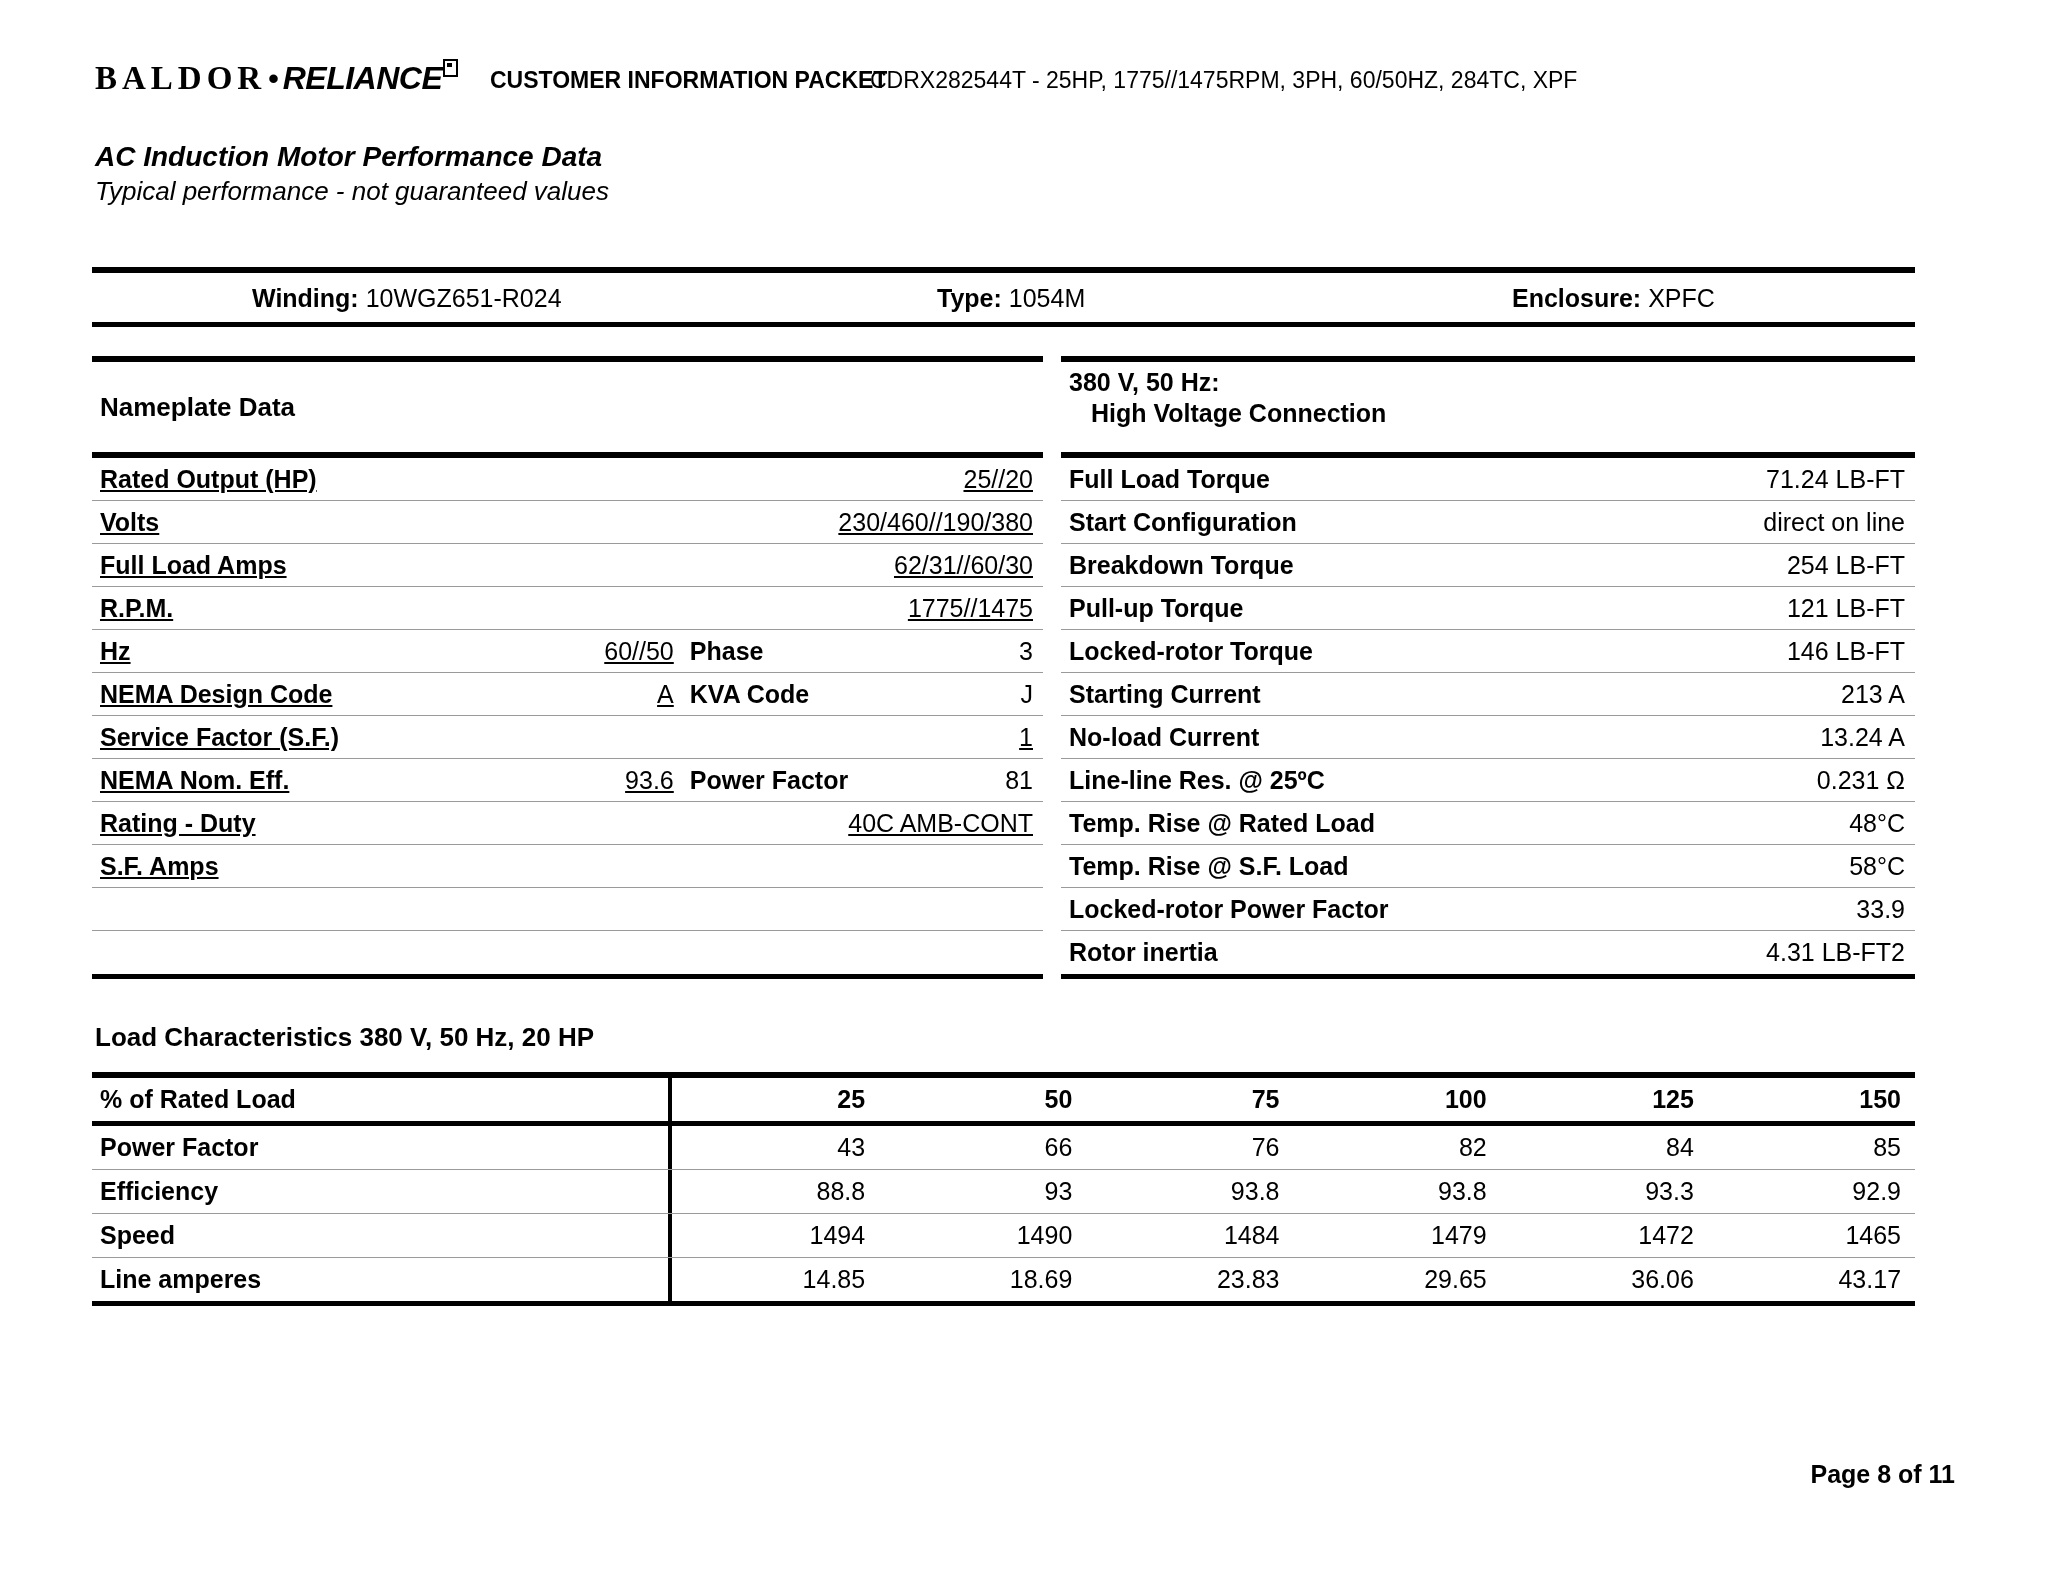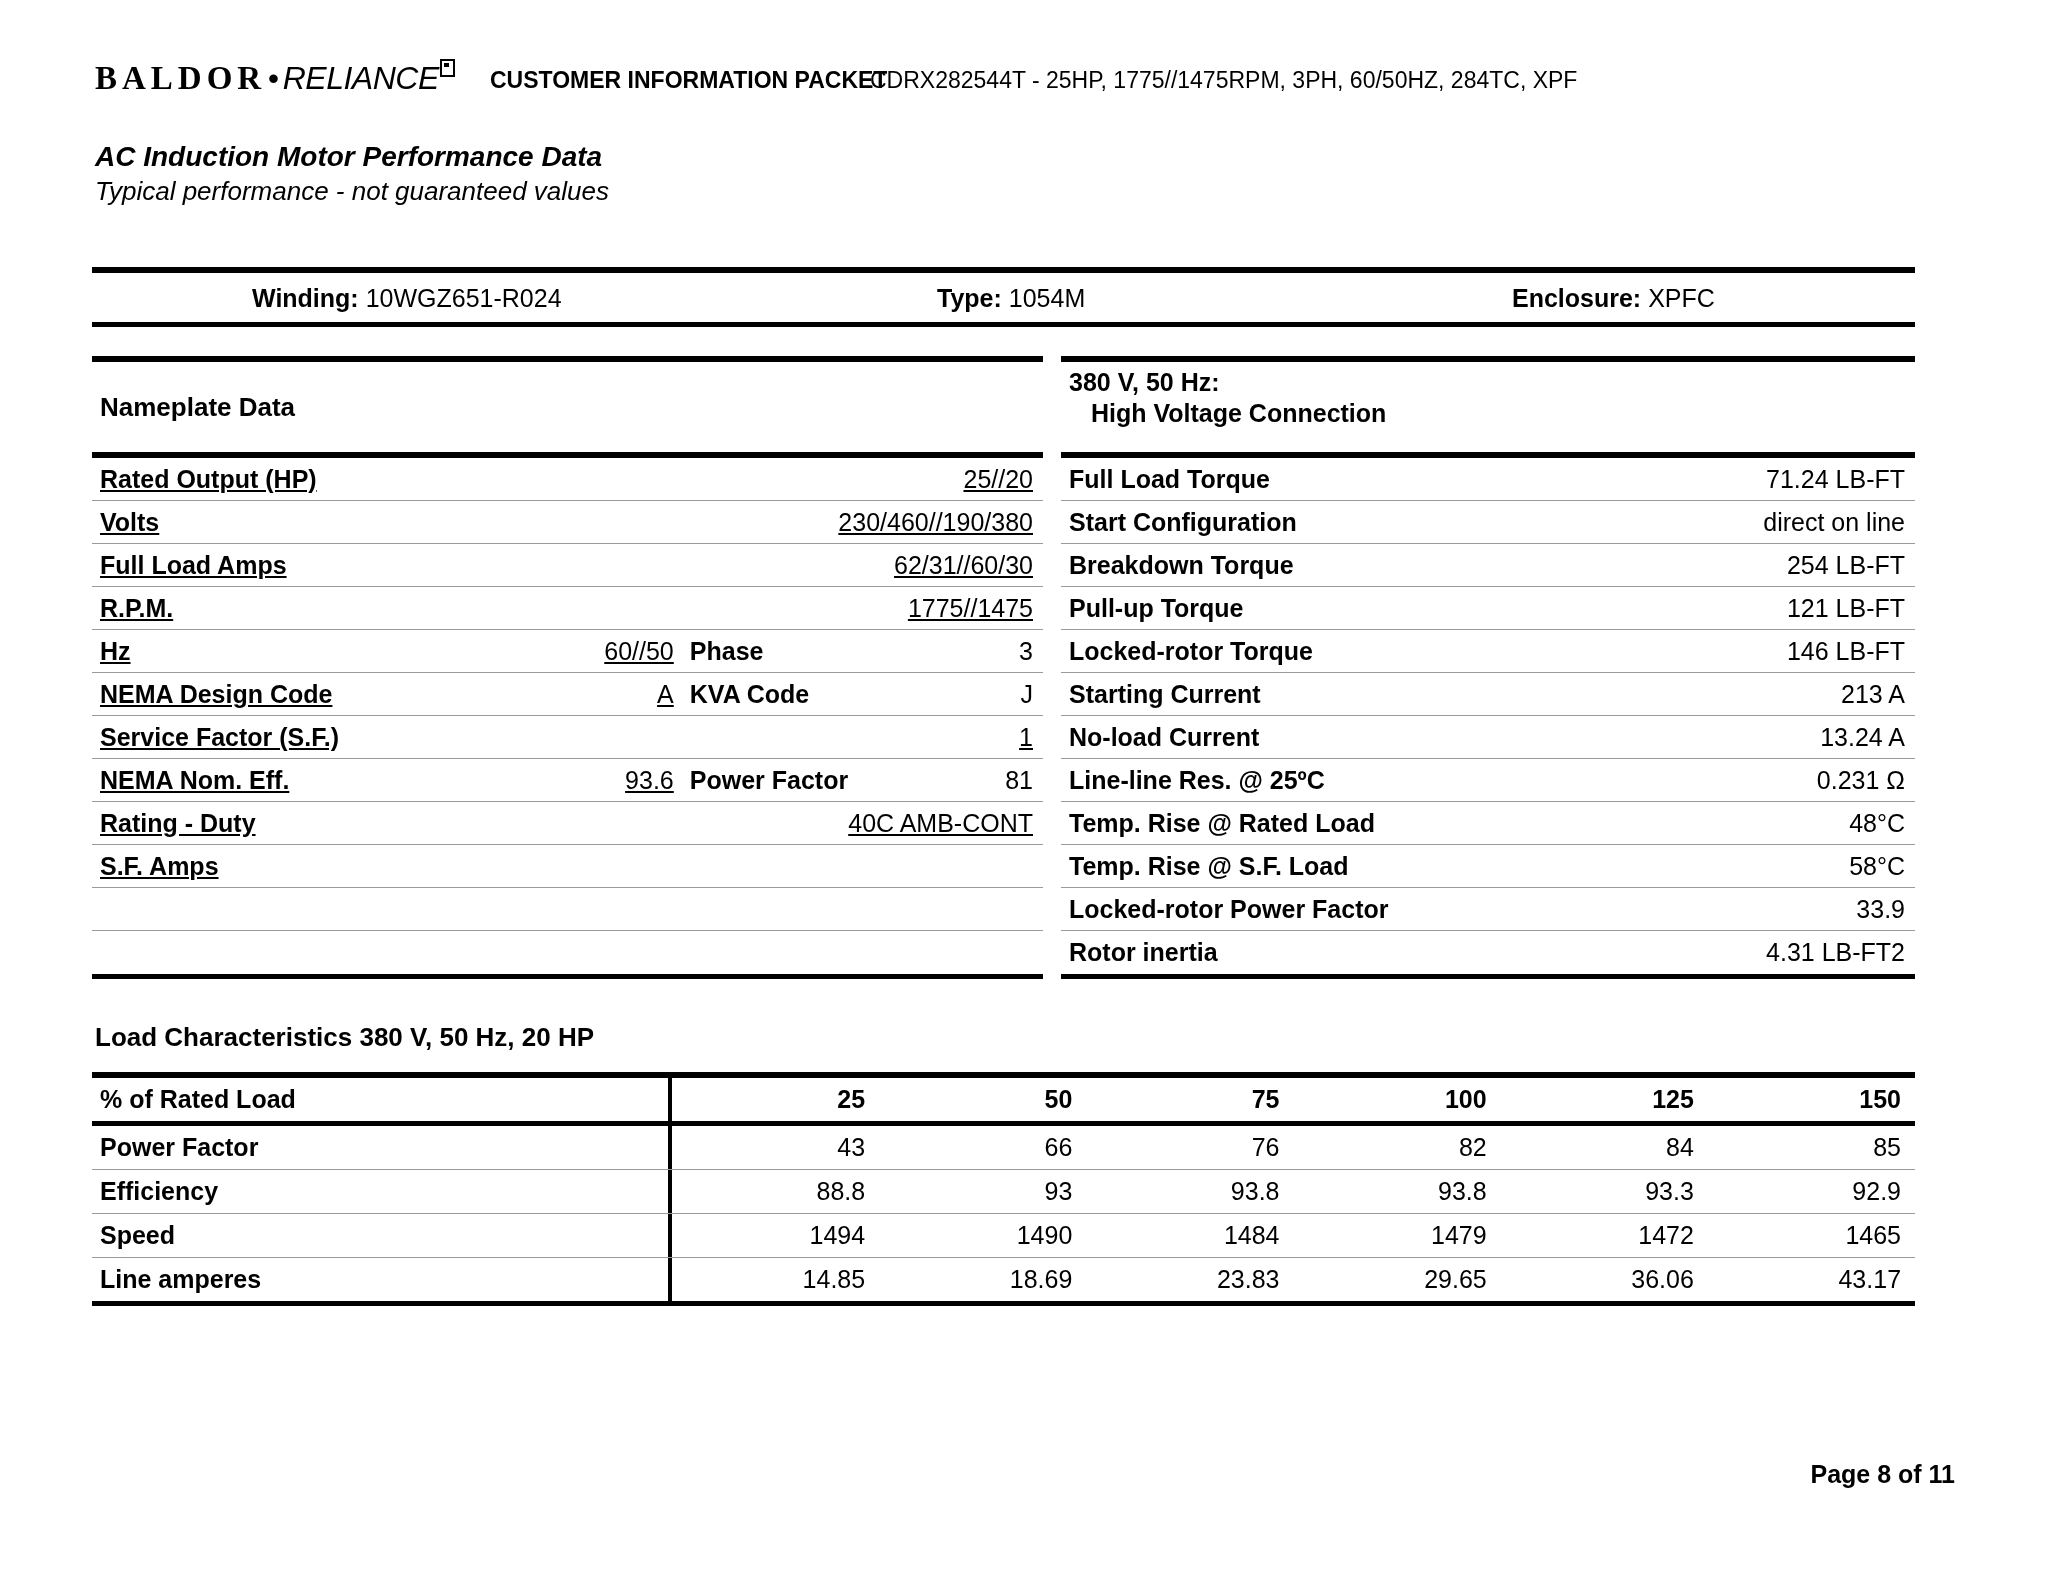--- a/index.html
+++ b/index.html
@@ -5,21 +5,21 @@
   html,body { margin:0; padding:0; background:#ffffff; }
   .page {
     position:relative; width:2048px; height:1582px; background:#ffffff;
     font-family:"Liberation Sans", sans-serif; color:#000; overflow:hidden;
   }
   
   .hdr { position:absolute; top:60px; left:95px; width:1850px; height:40px; }
   .logo { position:absolute; left:0; top:0; display:flex; align-items:baseline; white-space:nowrap; }
   .logo-baldor { font-family:"Liberation Serif", serif; font-weight:700; font-size:33px; letter-spacing:5px; }
   .logo-dot { font-size:30px; font-weight:700; margin:0 4px 0 2px; }
-  .logo-reliance { font-style:italic; font-weight:400; font-size:32px; letter-spacing:-0.5px; }
+  .logo-reliance { font-style:italic; font-weight:700; font-size:32px; letter-spacing:-0.5px; }
   .logo-mark { display:inline-block; width:11px; height:14px; border:2px solid #000; margin-left:1px; position:relative; top:-12px; background:
     linear-gradient(#000,#000) no-repeat 2px 2px / 5px 4px; }
   .packet-title { position:absolute; left:395px; top:7px; font-weight:700; font-size:23px; letter-spacing:0px; white-space:nowrap; }
   .product-info { position:absolute; left:775px; top:7px; font-size:23px; white-space:nowrap; }
   
   .title-block { position:absolute; left:95px; top:140px;font-style:italic; }
   .doc-title { font-size:28px; font-weight:700; line-height:34px; }
   .doc-sub { font-size:26px; line-height:34px; }
   
   .winding { position:absolute; left:92px; top:267px; width:1823px; height:49px;

